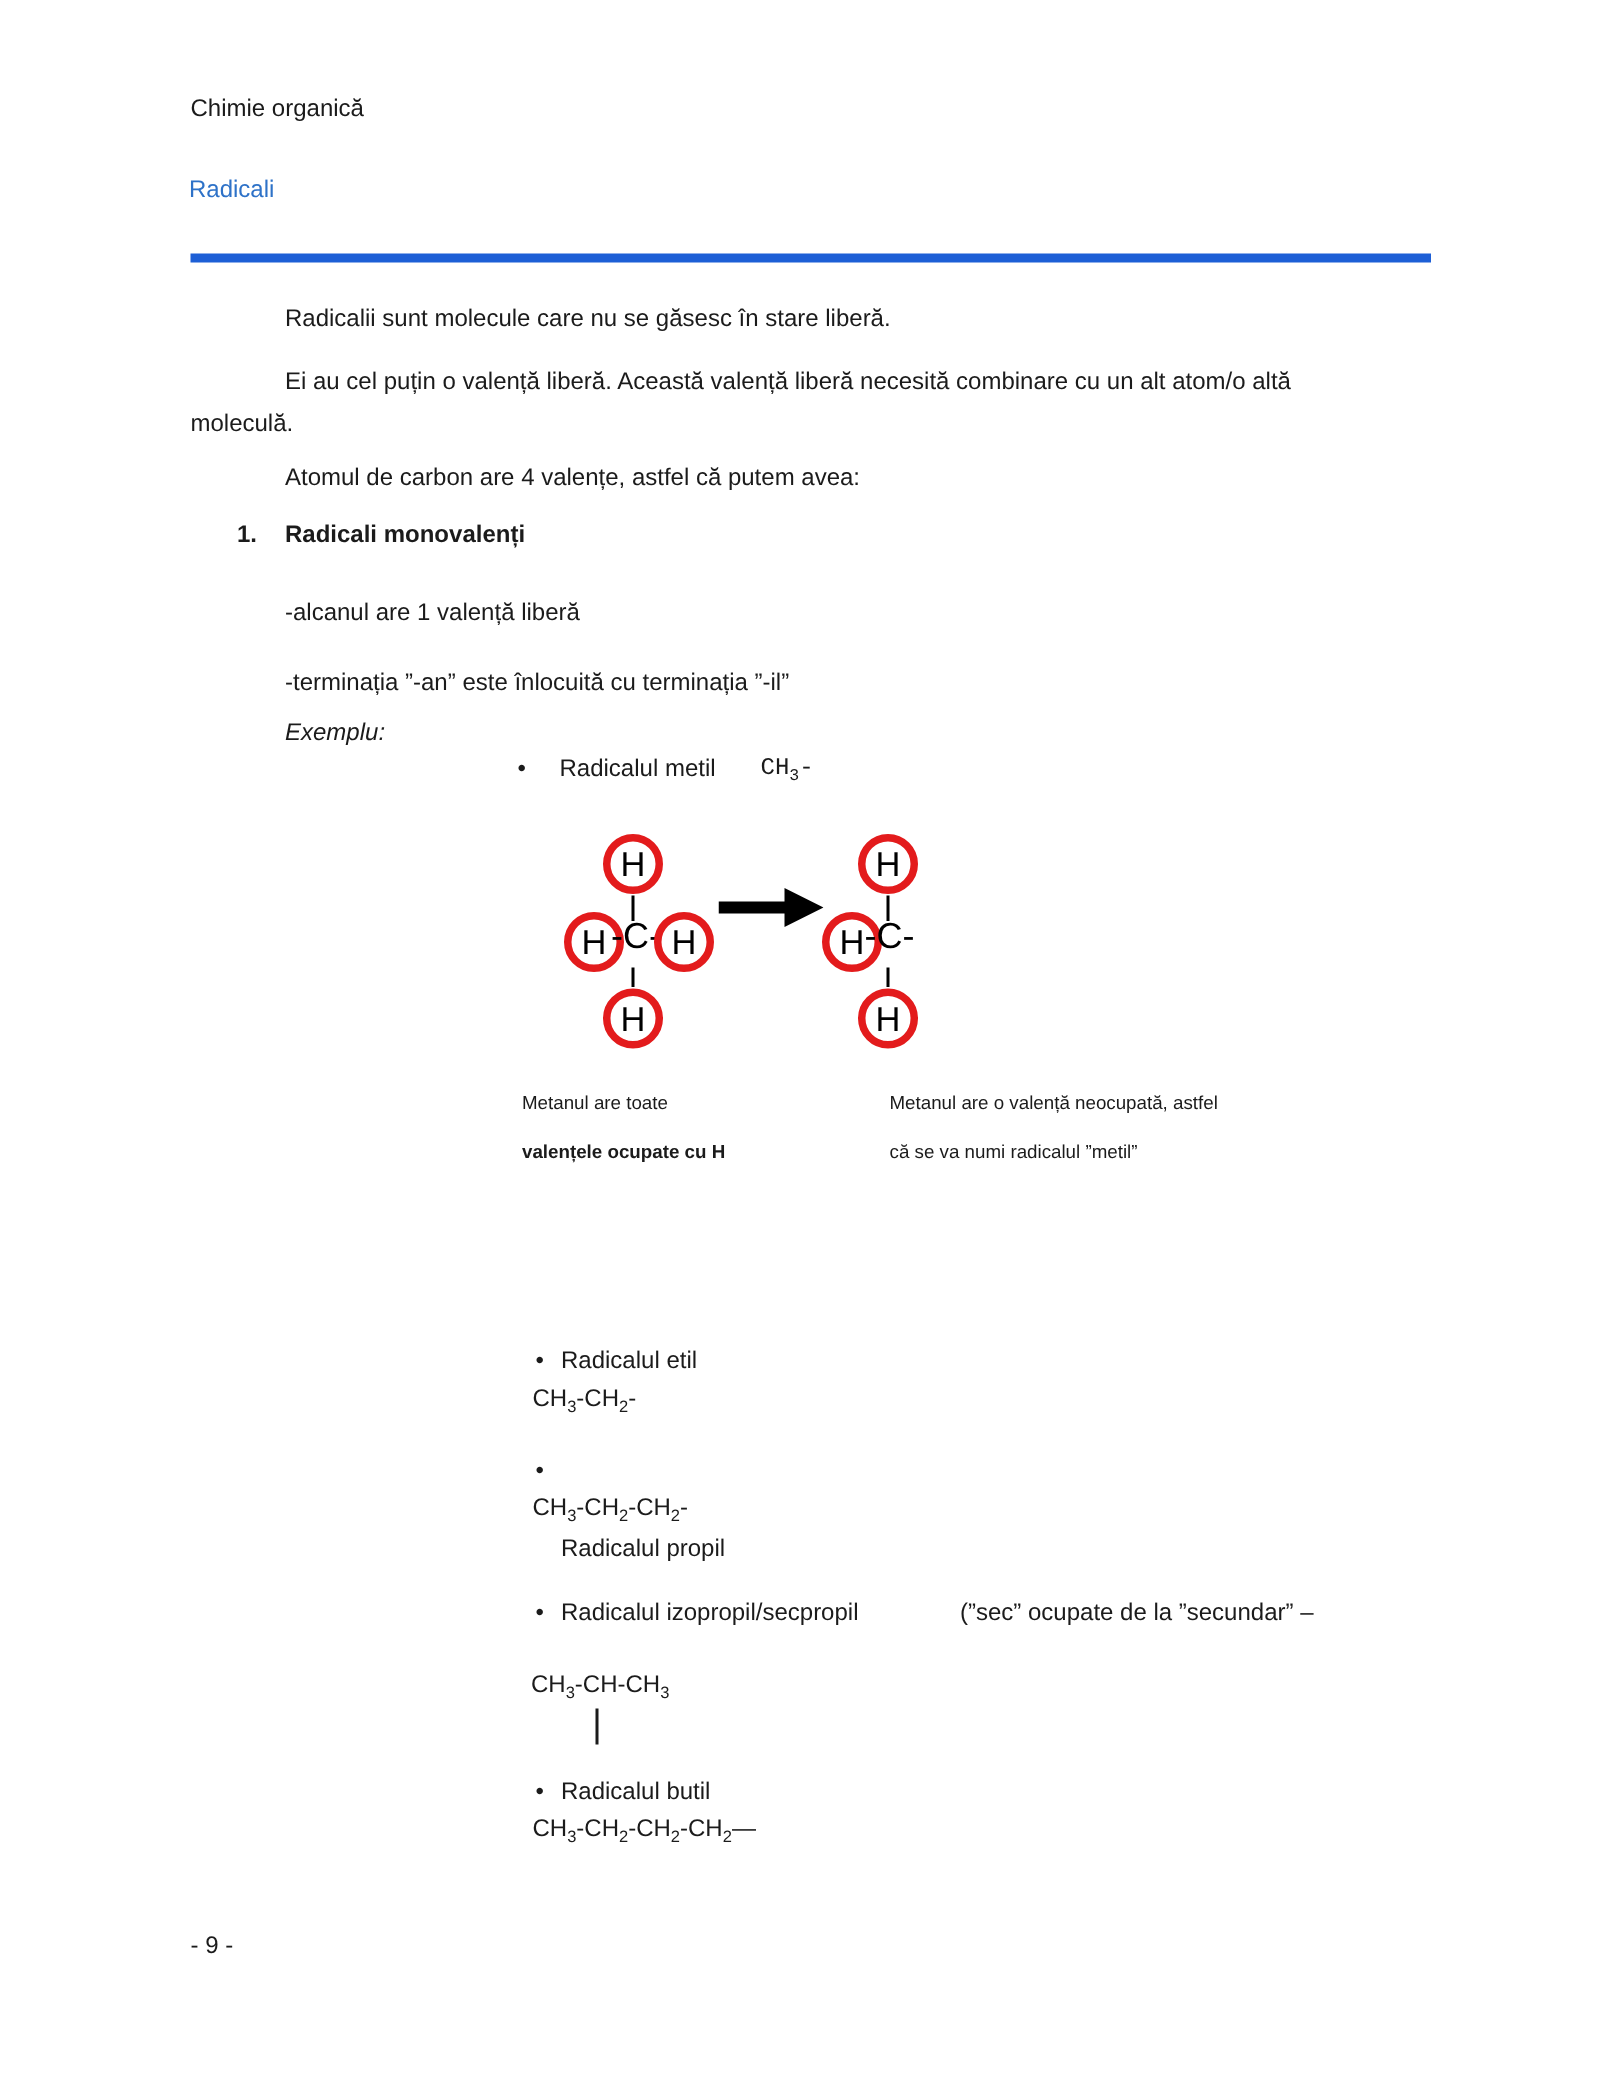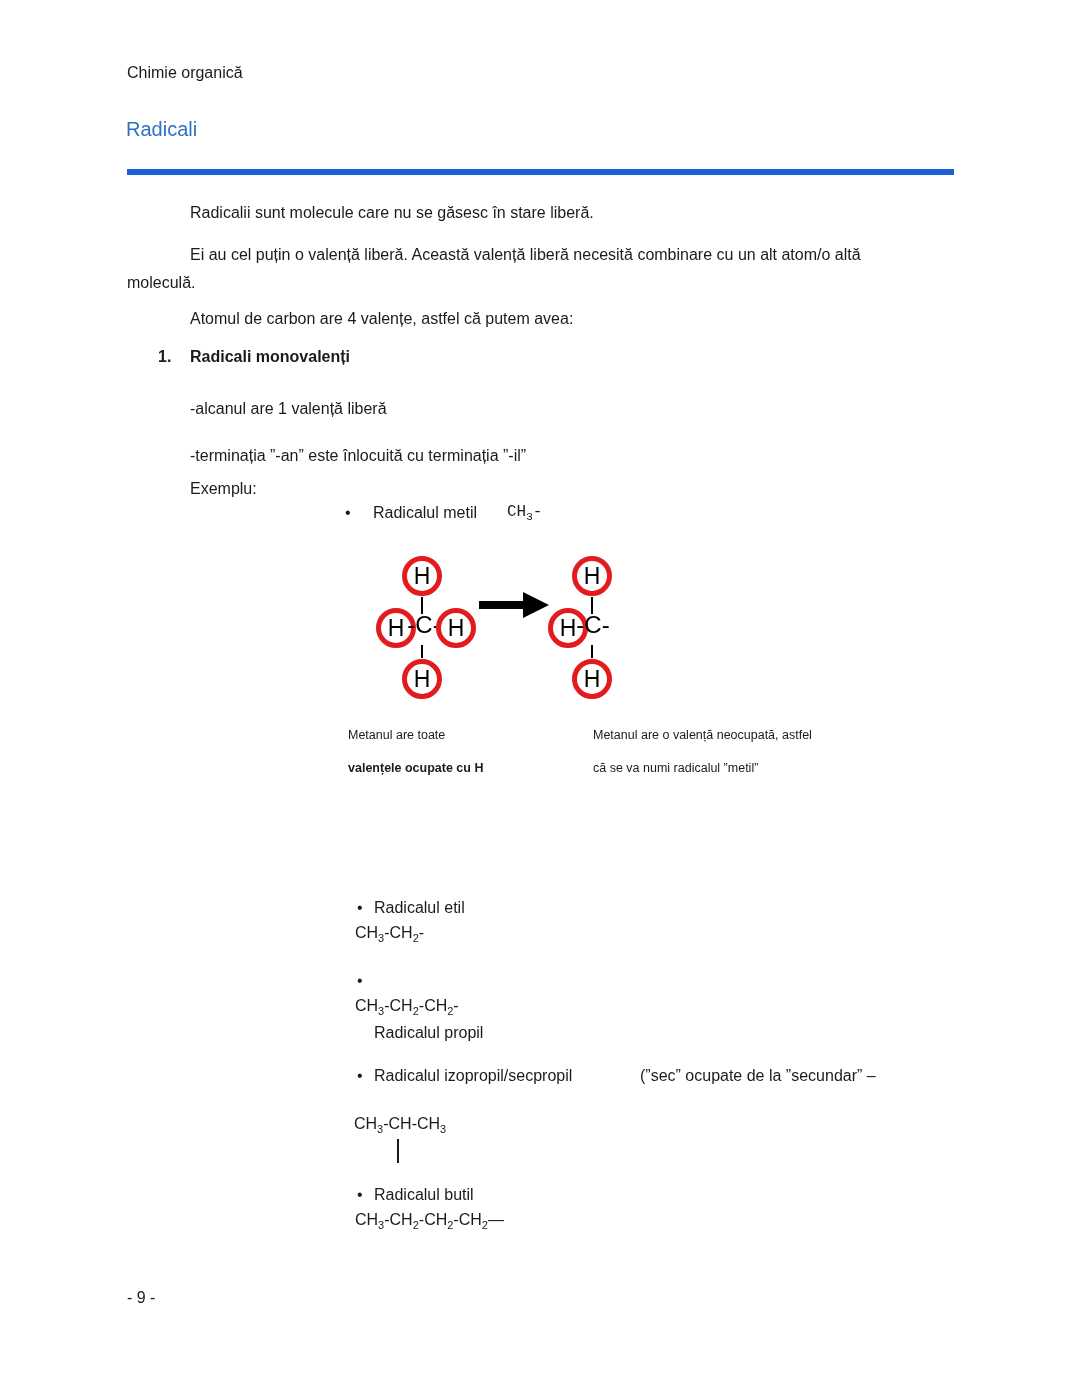--- a/index.html
+++ b/index.html
@@ -7,21 +7,21 @@
     position:relative;
     width:1080px;height:1397px;
     background:#ffffff;
     font-family:"Liberation Sans","DejaVu Sans",sans-serif;
     color:#1b1b1b;
     overflow:hidden;
   }
   .abs{position:absolute;white-space:nowrap;}
   .body-text{font-size:16px;line-height:20px;}
   .doc-header{font-size:16px;}
-  .doc-title{font-size:20px;color:#2E72C8;}
+  .doc-title{font-size:16px;color:#2E72C8;}
   .title-rule{background:#1D5FD6;height:6px;width:827px;}
   .bold{font-weight:bold;}
   .caption{font-size:12.5px;margin-left:21px;}
   .formula{font-size:16px;}
   .formula sub{font-size:11px;line-height:0;}
   .bullet-dot{font-size:16px;}
   
   .atom-circle{
     position:absolute;width:30px;height:30px;border-radius:50%;
     border:5px solid #E31B1C;background:#fff;
@@ -49,21 +49,21 @@
   <div class="abs body-text" style="left:190px;top:203px;">Radicalii sunt molecule care nu se găsesc în stare liberă.</div>
   <div class="abs body-text" style="left:127px;top:273px;">moleculă.</div>
   <div class="abs body-text" style="left:190px;top:309px;">Atomul de carbon are 4 valențe, astfel că putem avea:</div>
 
   <div class="abs body-text bold" style="left:158px;top:347px;">1.</div>
   <div class="abs body-text bold" style="left:190px;top:347px;">Radicali monovalenți</div>
 
   <div class="abs body-text" style="left:190px;top:399px;">-alcanul are 1 valență liberă</div>
   <div class="abs body-text" style="left:190px;top:426px;margin-top:20px;">-terminația ”-an” este înlocuită cu terminația ”-il”</div>
 
-  <div class="abs body-text" style="left:190px;top:479px;">Exemplu:</div>
+  <div class="abs body-text" style="left:190px;top:479px;font-style:italic;">Exemplu:</div>
 
   <div class="abs body-text bullet-dot" style="left:345px;top:503px;">•</div>
   <div class="abs body-text" style="left:373px;top:503px;">Radicalul metil</div>
   <div class="abs formula" style="left:507px;top:503px;font-family:Liberation Mono, monospace;">CH<sub>3</sub>-</div>
 
   <div class="atom-circle" style="left:402px;top:556px;">H</div>
   <div class="bond-v" style="left:421px;top:597px;height:17px;"></div>
   <div class="atom-circle" style="left:376px;top:608px;">H</div>
   <div class="c-text" style="left:400px;top:611px;width:48px;">-C-</div>
   <div class="atom-circle" style="left:436px;top:608px;">H</div>

